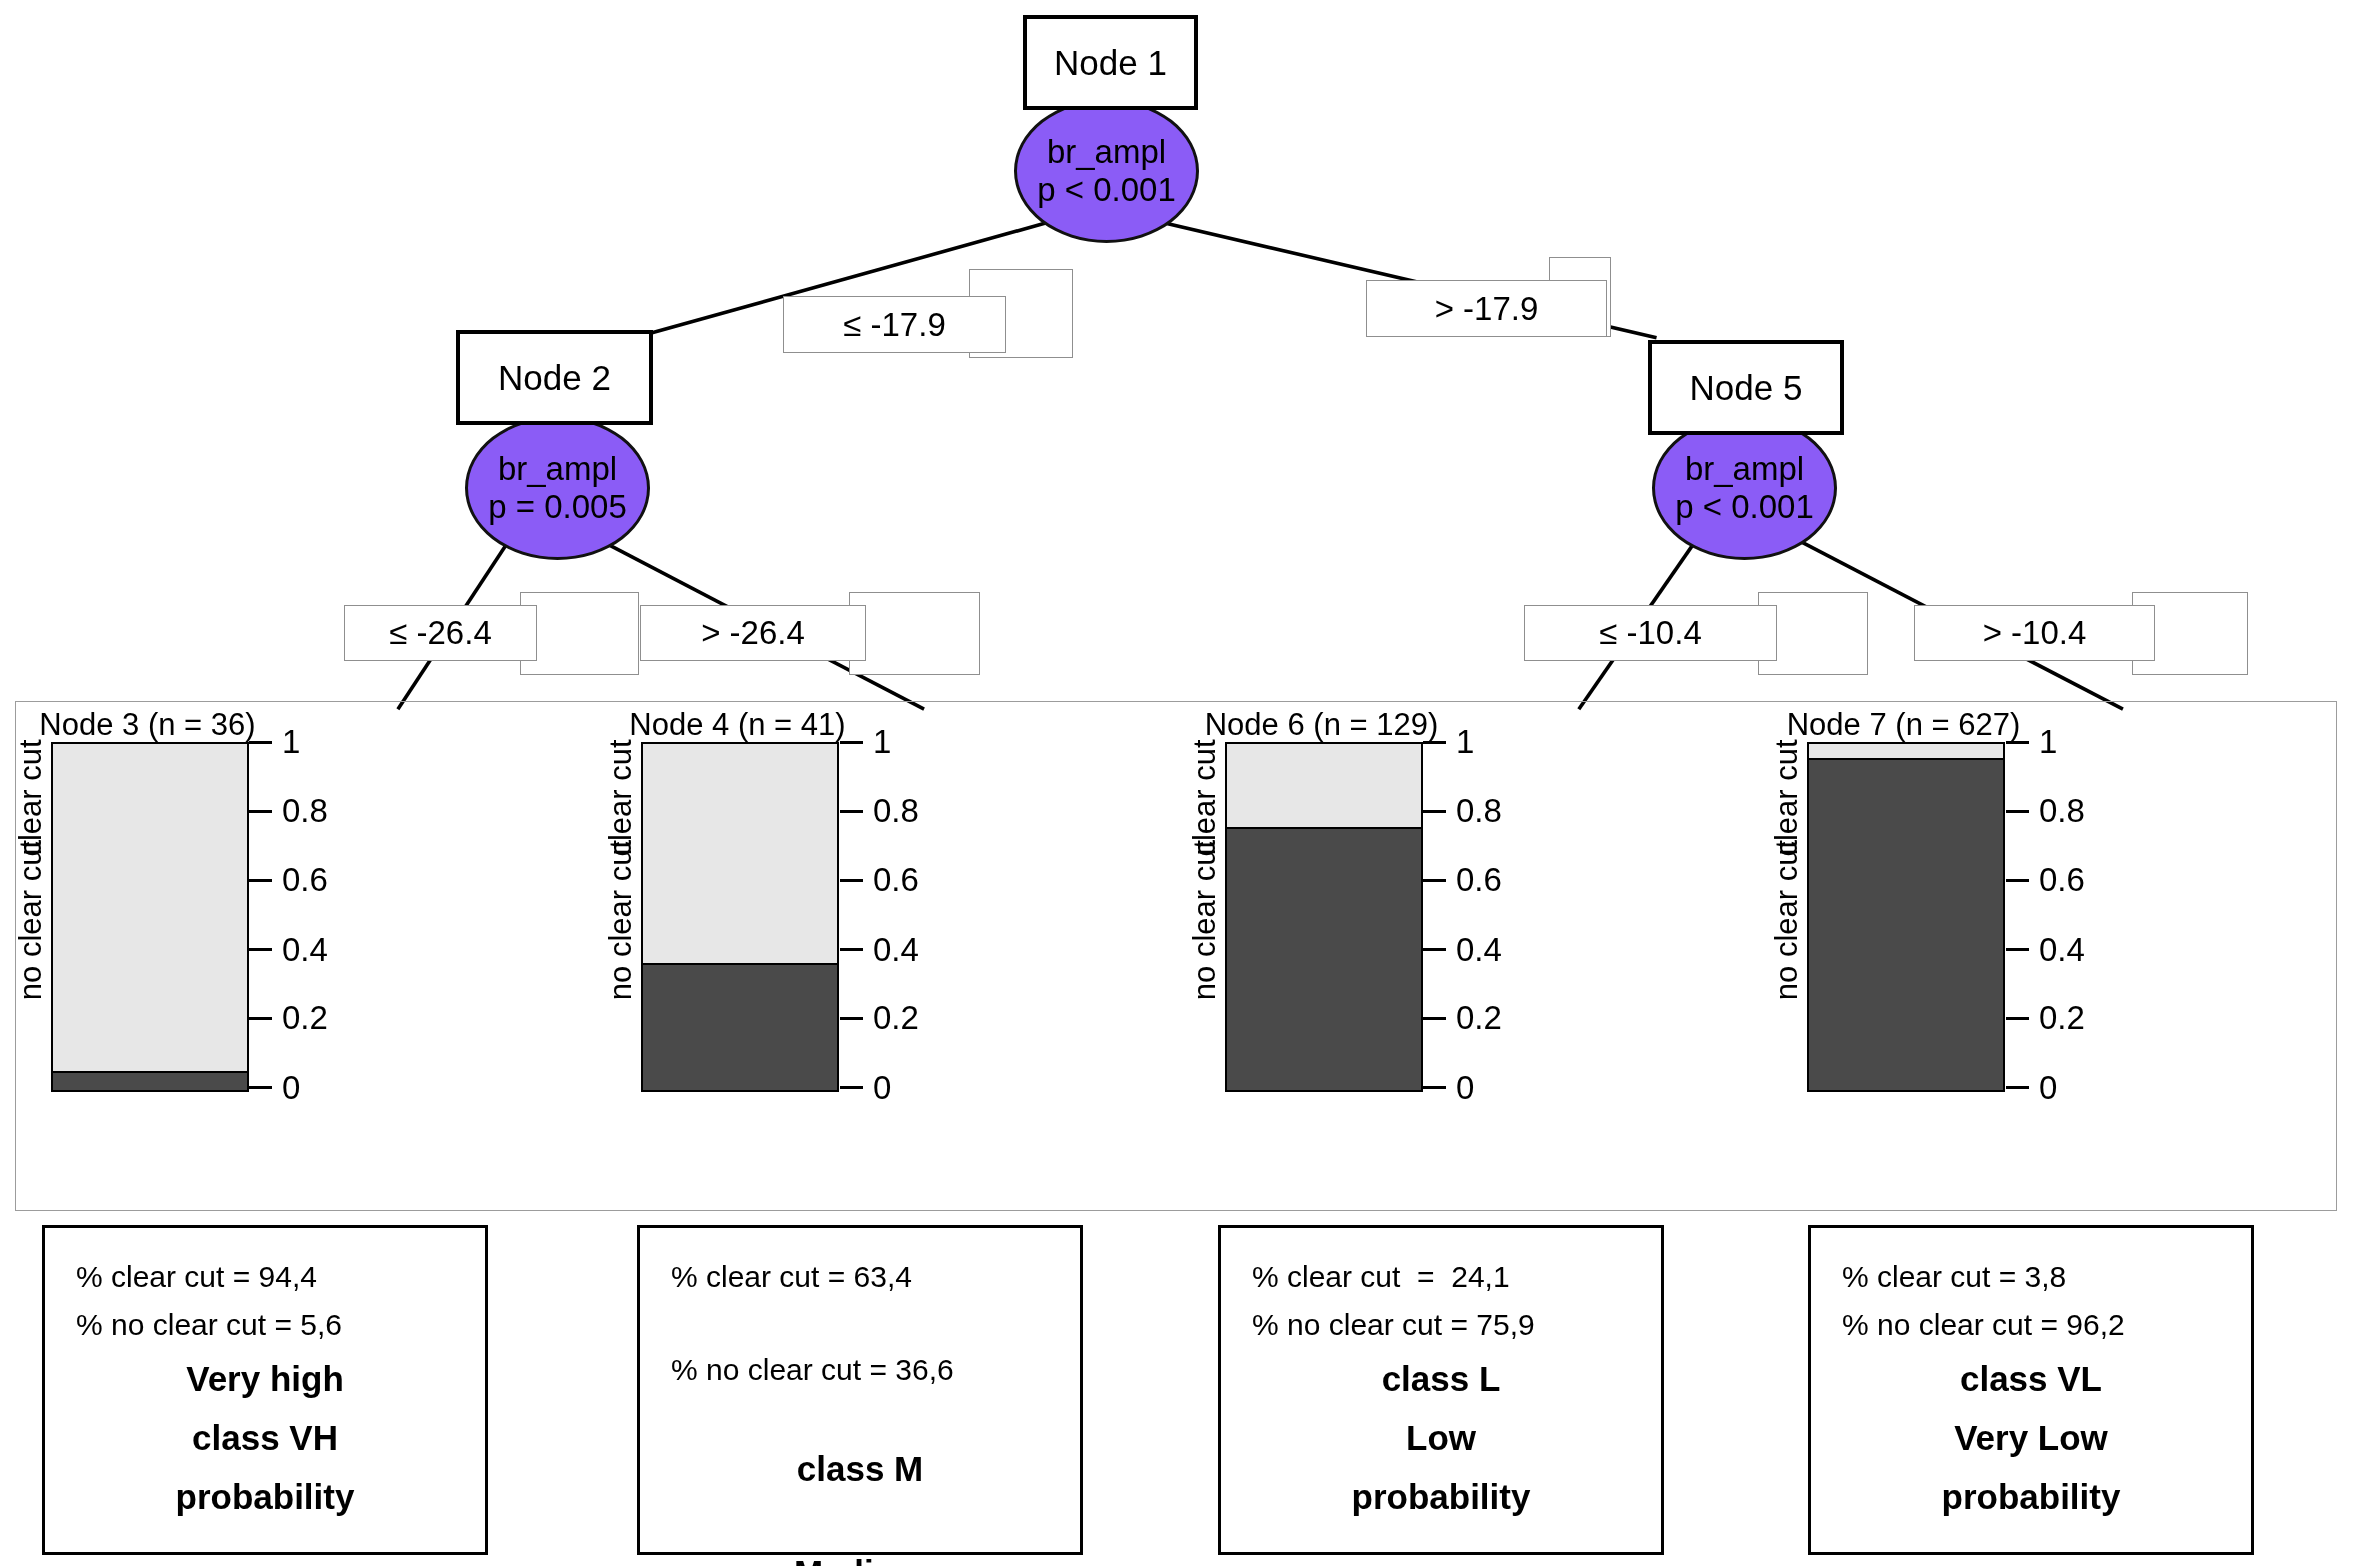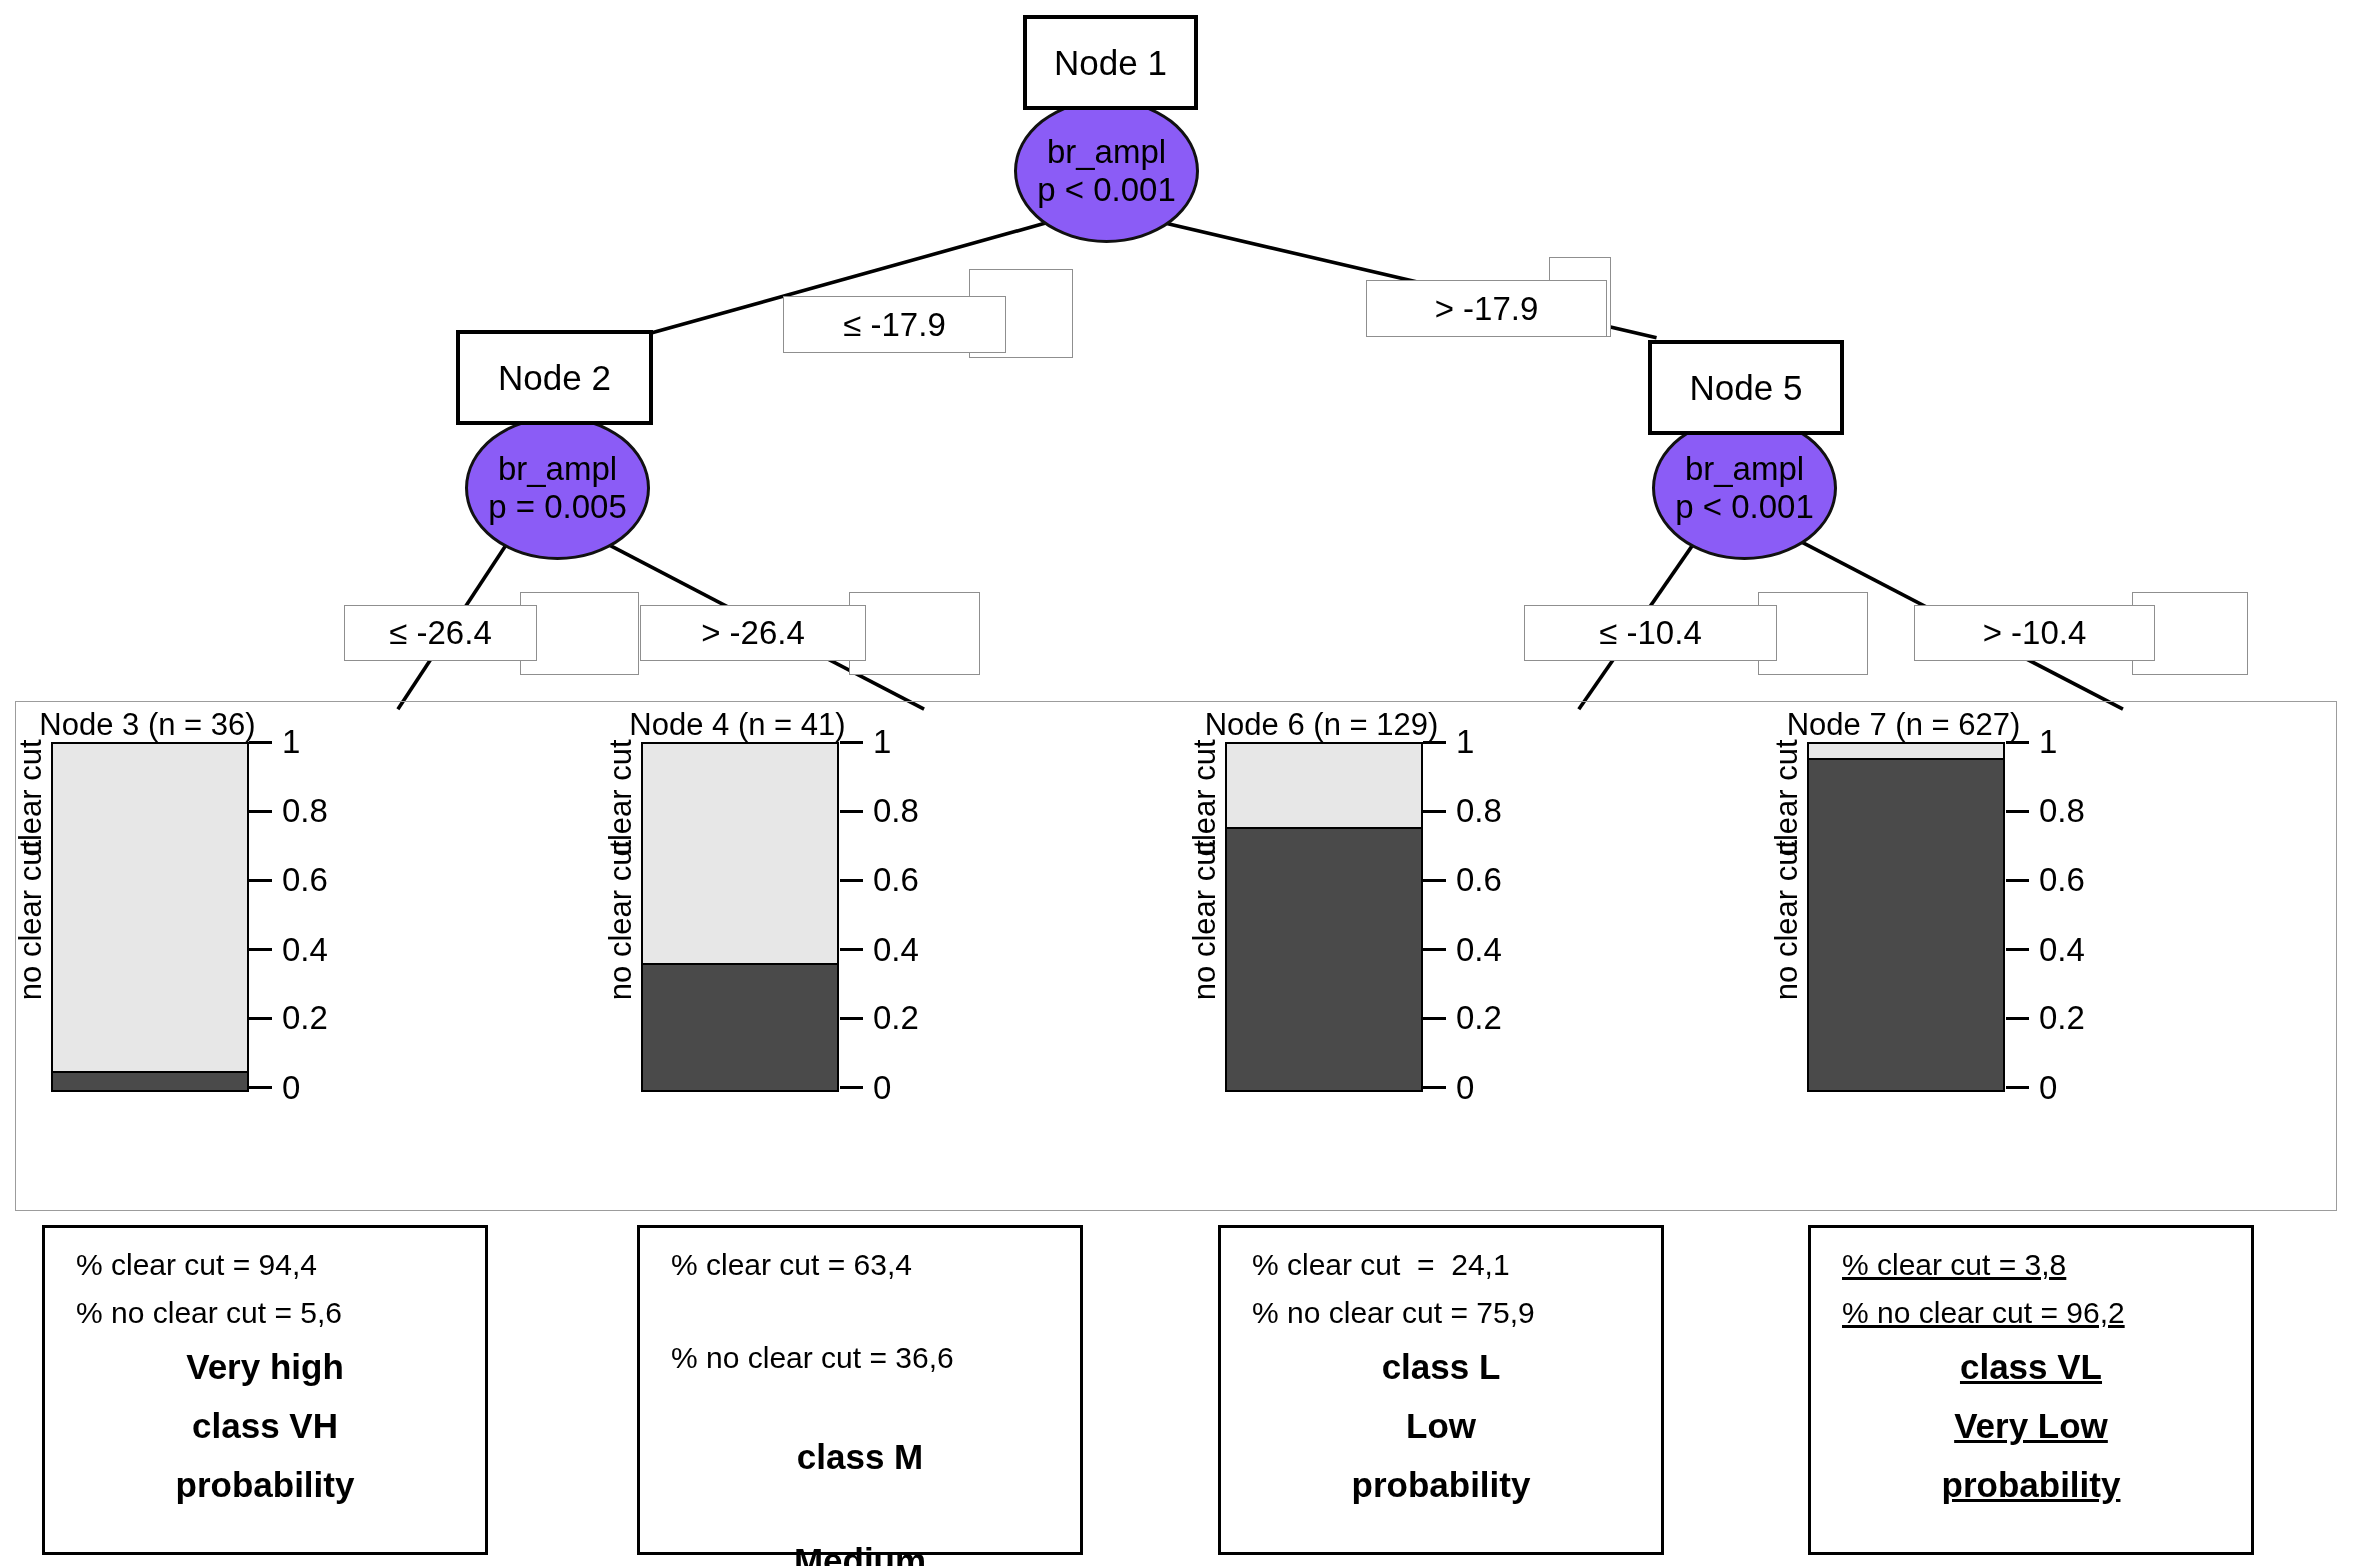--- a/index.html
+++ b/index.html
@@ -23,21 +23,21 @@
   .chart-frame{position:absolute;top:742px;width:194px;height:346px;
                background:#e7e7e7;border:2.4px solid #000;z-index:3;}
   .seg-dark{position:absolute;left:0;right:0;bottom:0;background:#4a4a4a;
             border-top:2.4px solid #000;box-sizing:border-box;}
   .axis{position:absolute;top:742px;width:120px;height:346px;z-index:3;}
   .tick{position:absolute;left:0;width:23px;height:3px;background:#000;}
   .tick-label{position:absolute;left:33px;transform:translateY(-50%);font-size:33px;}
   .rot-label{position:absolute;transform:translate(-50%,-50%) rotate(-90deg);
              white-space:nowrap;font-size:31px;z-index:3;}
   .result-box{position:absolute;top:1225px;width:446px;height:330px;background:#fff;
-              border:3px solid #000;z-index:3;box-sizing:border-box;padding-top:13px;
+              border:3px solid #000;z-index:3;box-sizing:border-box;padding-top:25px;
               display:flex;flex-direction:column;}
   .stat-line{font-size:30px;line-height:48px;padding-left:31px;white-space:pre;}
   .class-line{font-size:35px;line-height:59px;font-weight:bold;text-align:center;}
 </style>
 </head>
 <body>
 
 <div id="canvas">
 
   <svg class="edges" width="2354" height="1566" viewBox="0 0 3936 2619">
@@ -194,21 +194,21 @@
   </div>
 
   <div class="result-box" style="left:1218px;">
     <div class="stat-line">% clear cut  =  24,1</div>
     <div class="stat-line">% no clear cut = 75,9</div>
     <div class="class-line">class L</div>
     <div class="class-line">Low</div>
     <div class="class-line">probability</div>
   </div>
 
-  <div class="result-box" style="left:1808px;text-decoration:underline;">
+  <div class="result-box" style="left:1808px;">
     <div class="stat-line">% clear cut = 3,8</div>
     <div class="stat-line">% no clear cut = 96,2</div>
     <div class="class-line">class VL</div>
     <div class="class-line">Very Low</div>
     <div class="class-line">probability</div>
   </div>
 
 </div>
 
 

